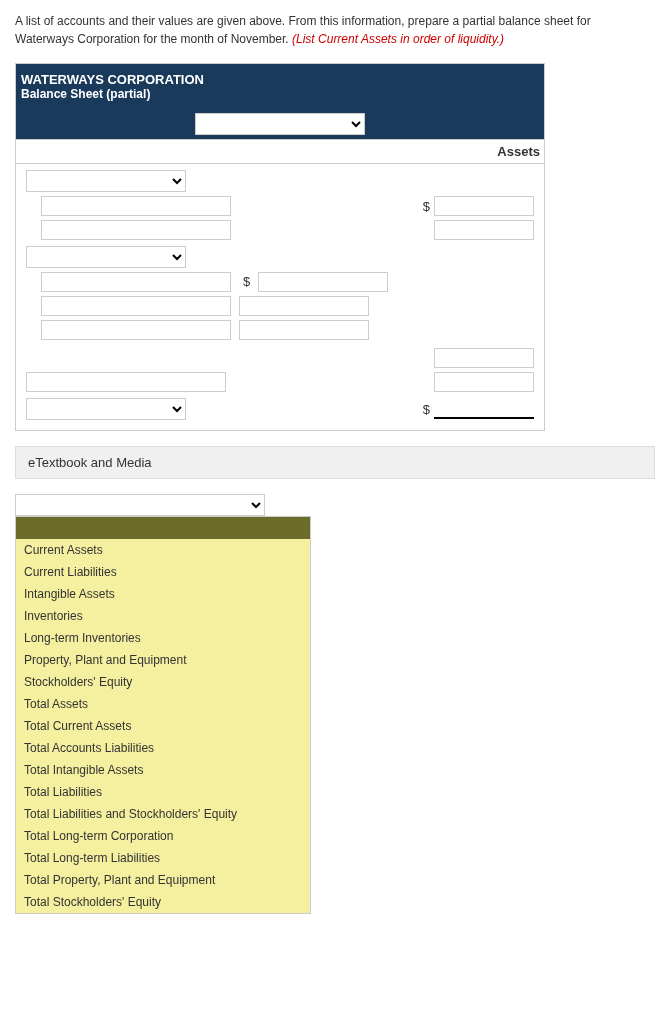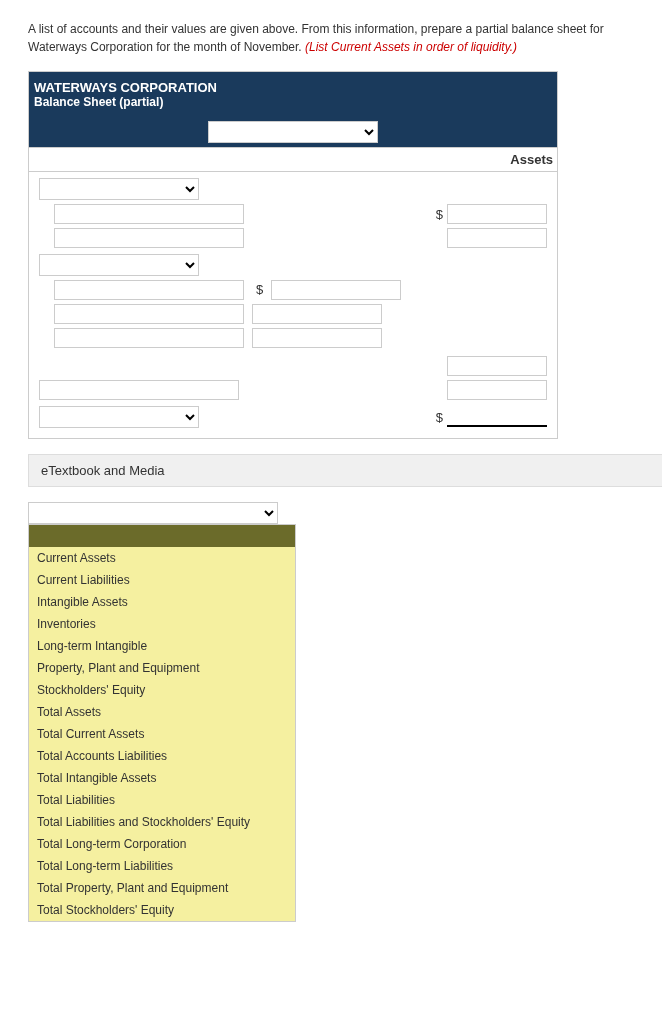--- a/index.html
+++ b/index.html
@@ -4,22 +4,21 @@
   <style>
     * { box-sizing: border-box; margin: 0; padding: 0; }
     body {
       font-family: Arial, sans-serif;
       font-size: 13px;
       background: #fff;
       color: #333;
       width: 662px;
     }
     .page-wrapper {
-      padding: 20px 15px;
-      margin-left: 13px;
+      padding: 12px 15px;
     }
     .intro-text {
       font-size: 12px;
       color: #333;
       margin-bottom: 15px;
       line-height: 1.5;
     }
     .intro-text .italic-red {
       color: #cc0000;
       font-style: italic;
@@ -127,21 +126,21 @@
       width: 250px;
       font-size: 12px;
       padding: 2px 4px;
       border: 1px solid #ccc;
       background: #fff;
       margin-bottom: 0;
     }
     .dropdown-list {
       border: 1px solid #ccc;
       background: #f5f0a0;
-      width: 268px;
+      width: 296px;
     }
     .dropdown-header-row {
       background: #6b6b2a;
       height: 22px;
     }
     .dropdown-item {
       padding: 4px 8px;
       font-size: 12px;
       color: #333;
       cursor: pointer;
@@ -278,21 +277,21 @@
     <select class="dropdown-select">
       <option value=""></option>
     </select>
     <div class="dropdown-list">
       <div class="dropdown-header-row"></div>
 
     <div class="dropdown-item">Current Assets</div>
         <div class="dropdown-item">Current Liabilities</div>
         <div class="dropdown-item">Intangible Assets</div>
         <div class="dropdown-item">Inventories</div>
-        <div class="dropdown-item">Long-term Intangible</div>
+        <div class="dropdown-item">Long-term Inventories</div>
         <div class="dropdown-item">Property, Plant and Equipment</div>
         <div class="dropdown-item">Stockholders' Equity</div>
         <div class="dropdown-item">Total Assets</div>
         <div class="dropdown-item">Total Current Assets</div>
         <div class="dropdown-item">Total Accounts Liabilities</div>
         <div class="dropdown-item">Total Intangible Assets</div>
         <div class="dropdown-item">Total Liabilities</div>
         <div class="dropdown-item">Total Liabilities and Stockholders' Equity</div>
         <div class="dropdown-item">Total Long-term Corporation</div>
         <div class="dropdown-item">Total Long-term Liabilities</div>

